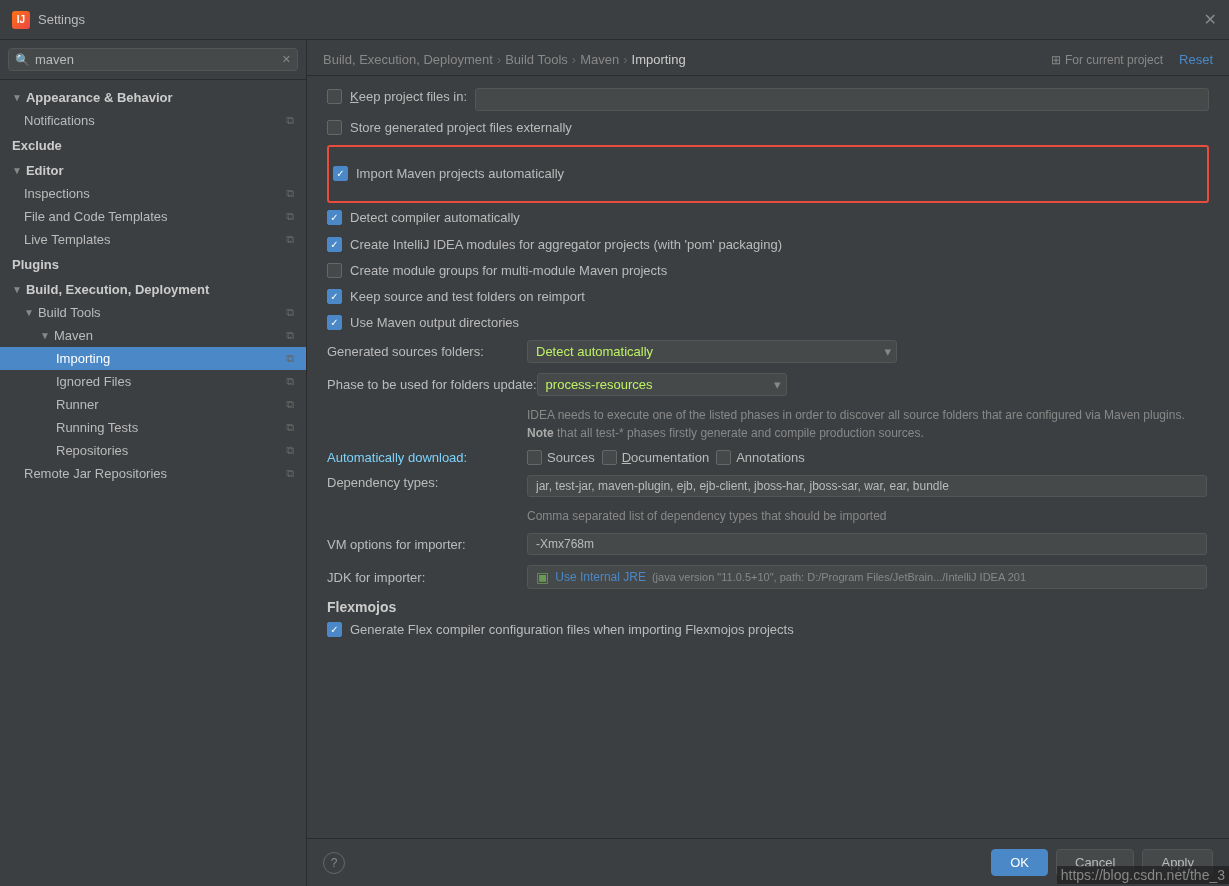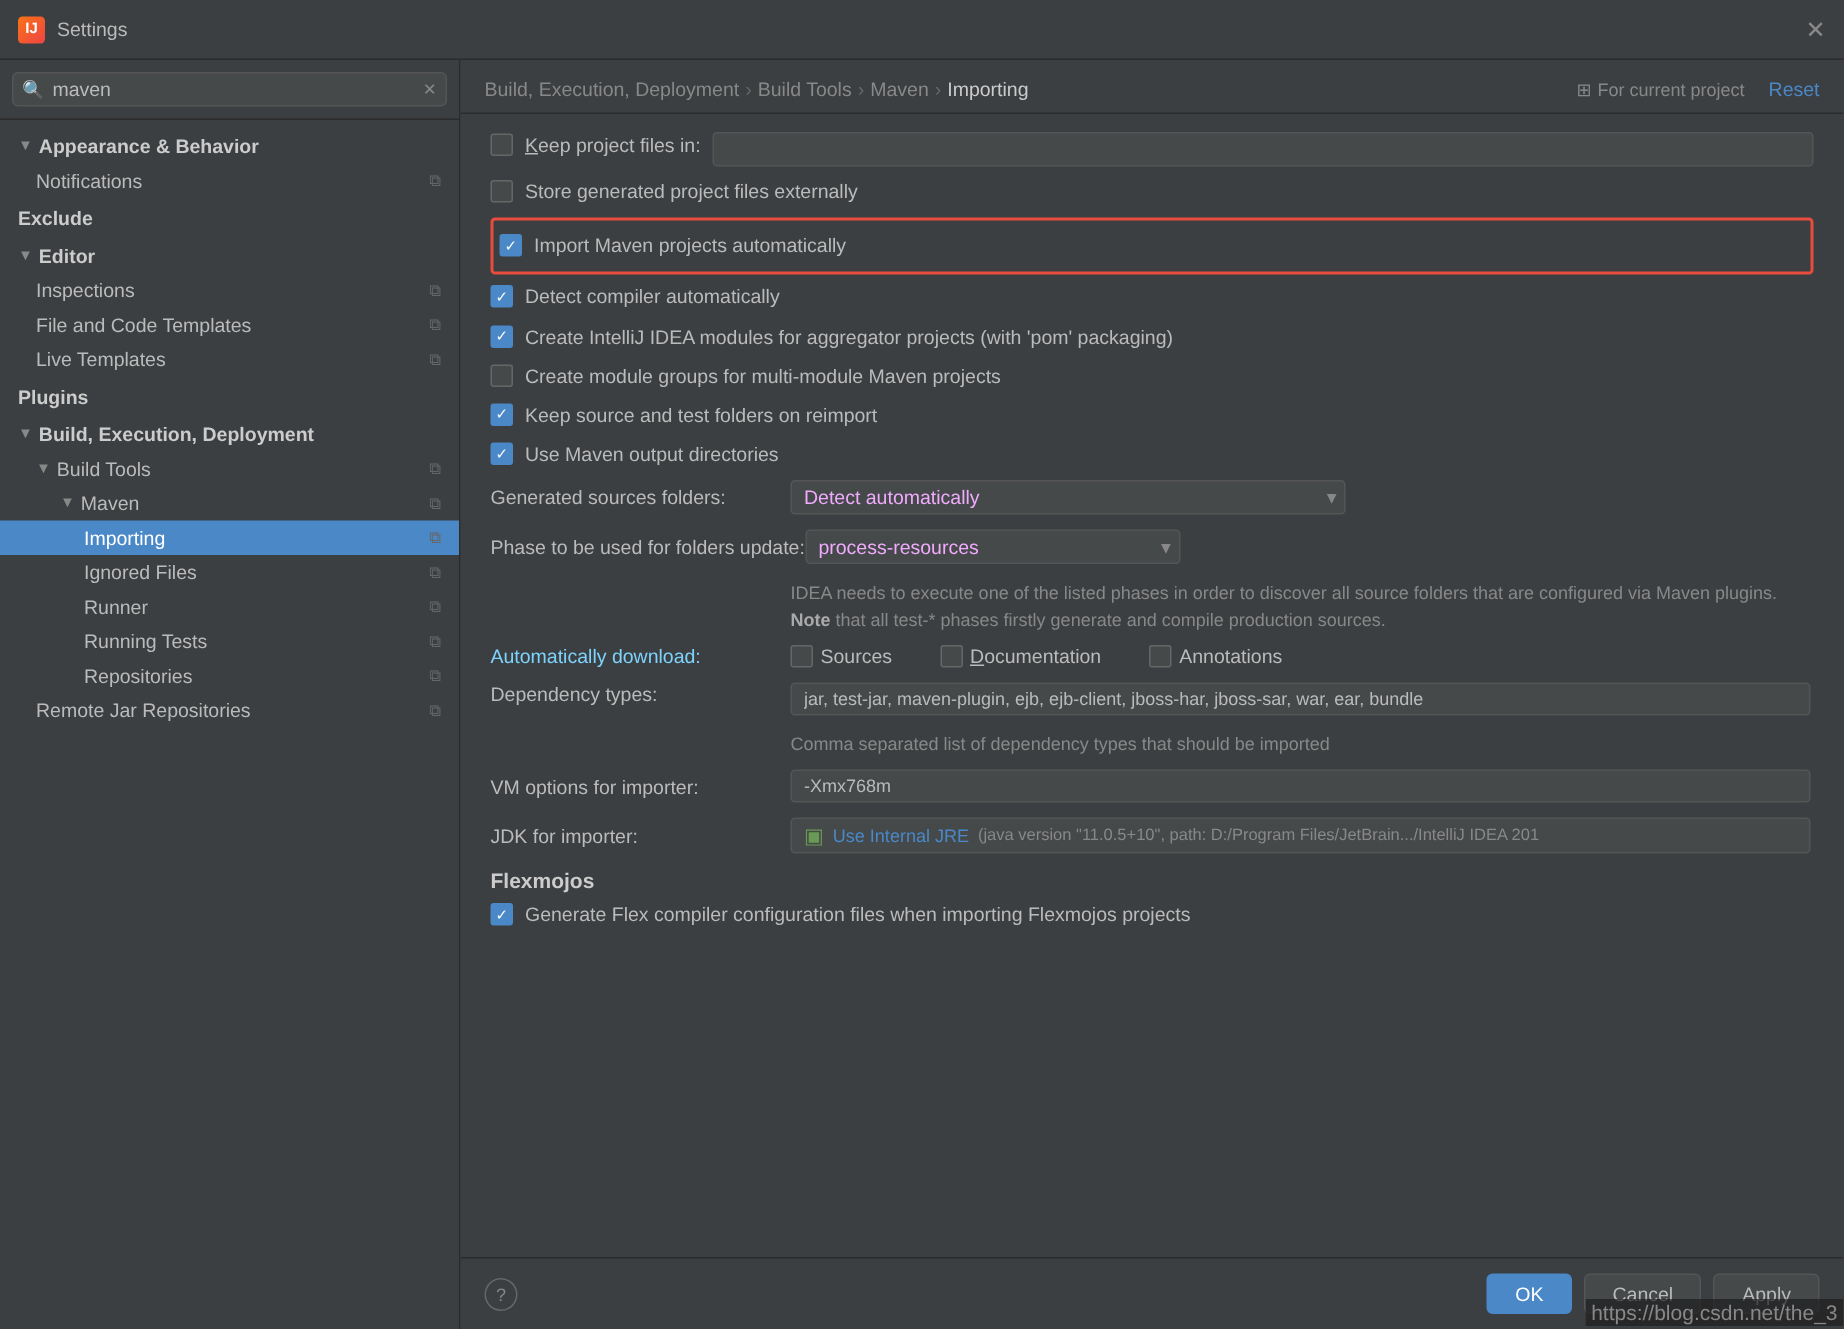--- a/index.html
+++ b/index.html
@@ -148,21 +148,21 @@
     }
     
     .setting-row {
       display: flex;
       align-items: flex-start;
       margin-bottom: 8px;
     }
     .setting-row.highlighted {
       border: 2px solid #e74c3c;
       border-radius: 3px;
-      padding: 8px 4px;
+      padding: 18px 4px;
       margin-bottom: 6px;
     }
     .check-box {
       width: 15px; height: 15px;
       border: 1px solid #666;
       border-radius: 2px;
       margin-right: 8px;
       margin-top: 1px;
       flex-shrink: 0;
       display: flex; align-items: center; justify-content: center;
@@ -192,21 +192,21 @@
     .field-label {
       color: #bbb;
       font-size: 13px;
       min-width: 200px;
       flex-shrink: 0;
     }
     .select-box {
       background: #45494a;
       border: 1px solid #555;
       border-radius: 3px;
-      color: #f0abfc;
+      color: #bef264;
       font-size: 13px;
       padding: 3px 24px 3px 8px;
       appearance: none;
       outline: none;
       cursor: pointer;
       position: relative;
       min-width: 200px;
     }
     .select-wrap {
       position: relative;
@@ -250,21 +250,21 @@
       margin-bottom: 10px;
     }
     .auto-download-label {
       color: #7dd3fc;
       min-width: 200px;
       flex-shrink: 0;
     }
     .checkbox-group {
       display: flex;
       align-items: center;
-      gap: 32px;
+      gap: 7px;
     }
     .checkbox-item {
       display: flex;
       align-items: center;
       gap: 5px;
       cursor: pointer;
     }
     .checkbox-item .check-box { margin: 0; }
     .dep-input {
       background: #45494a;

